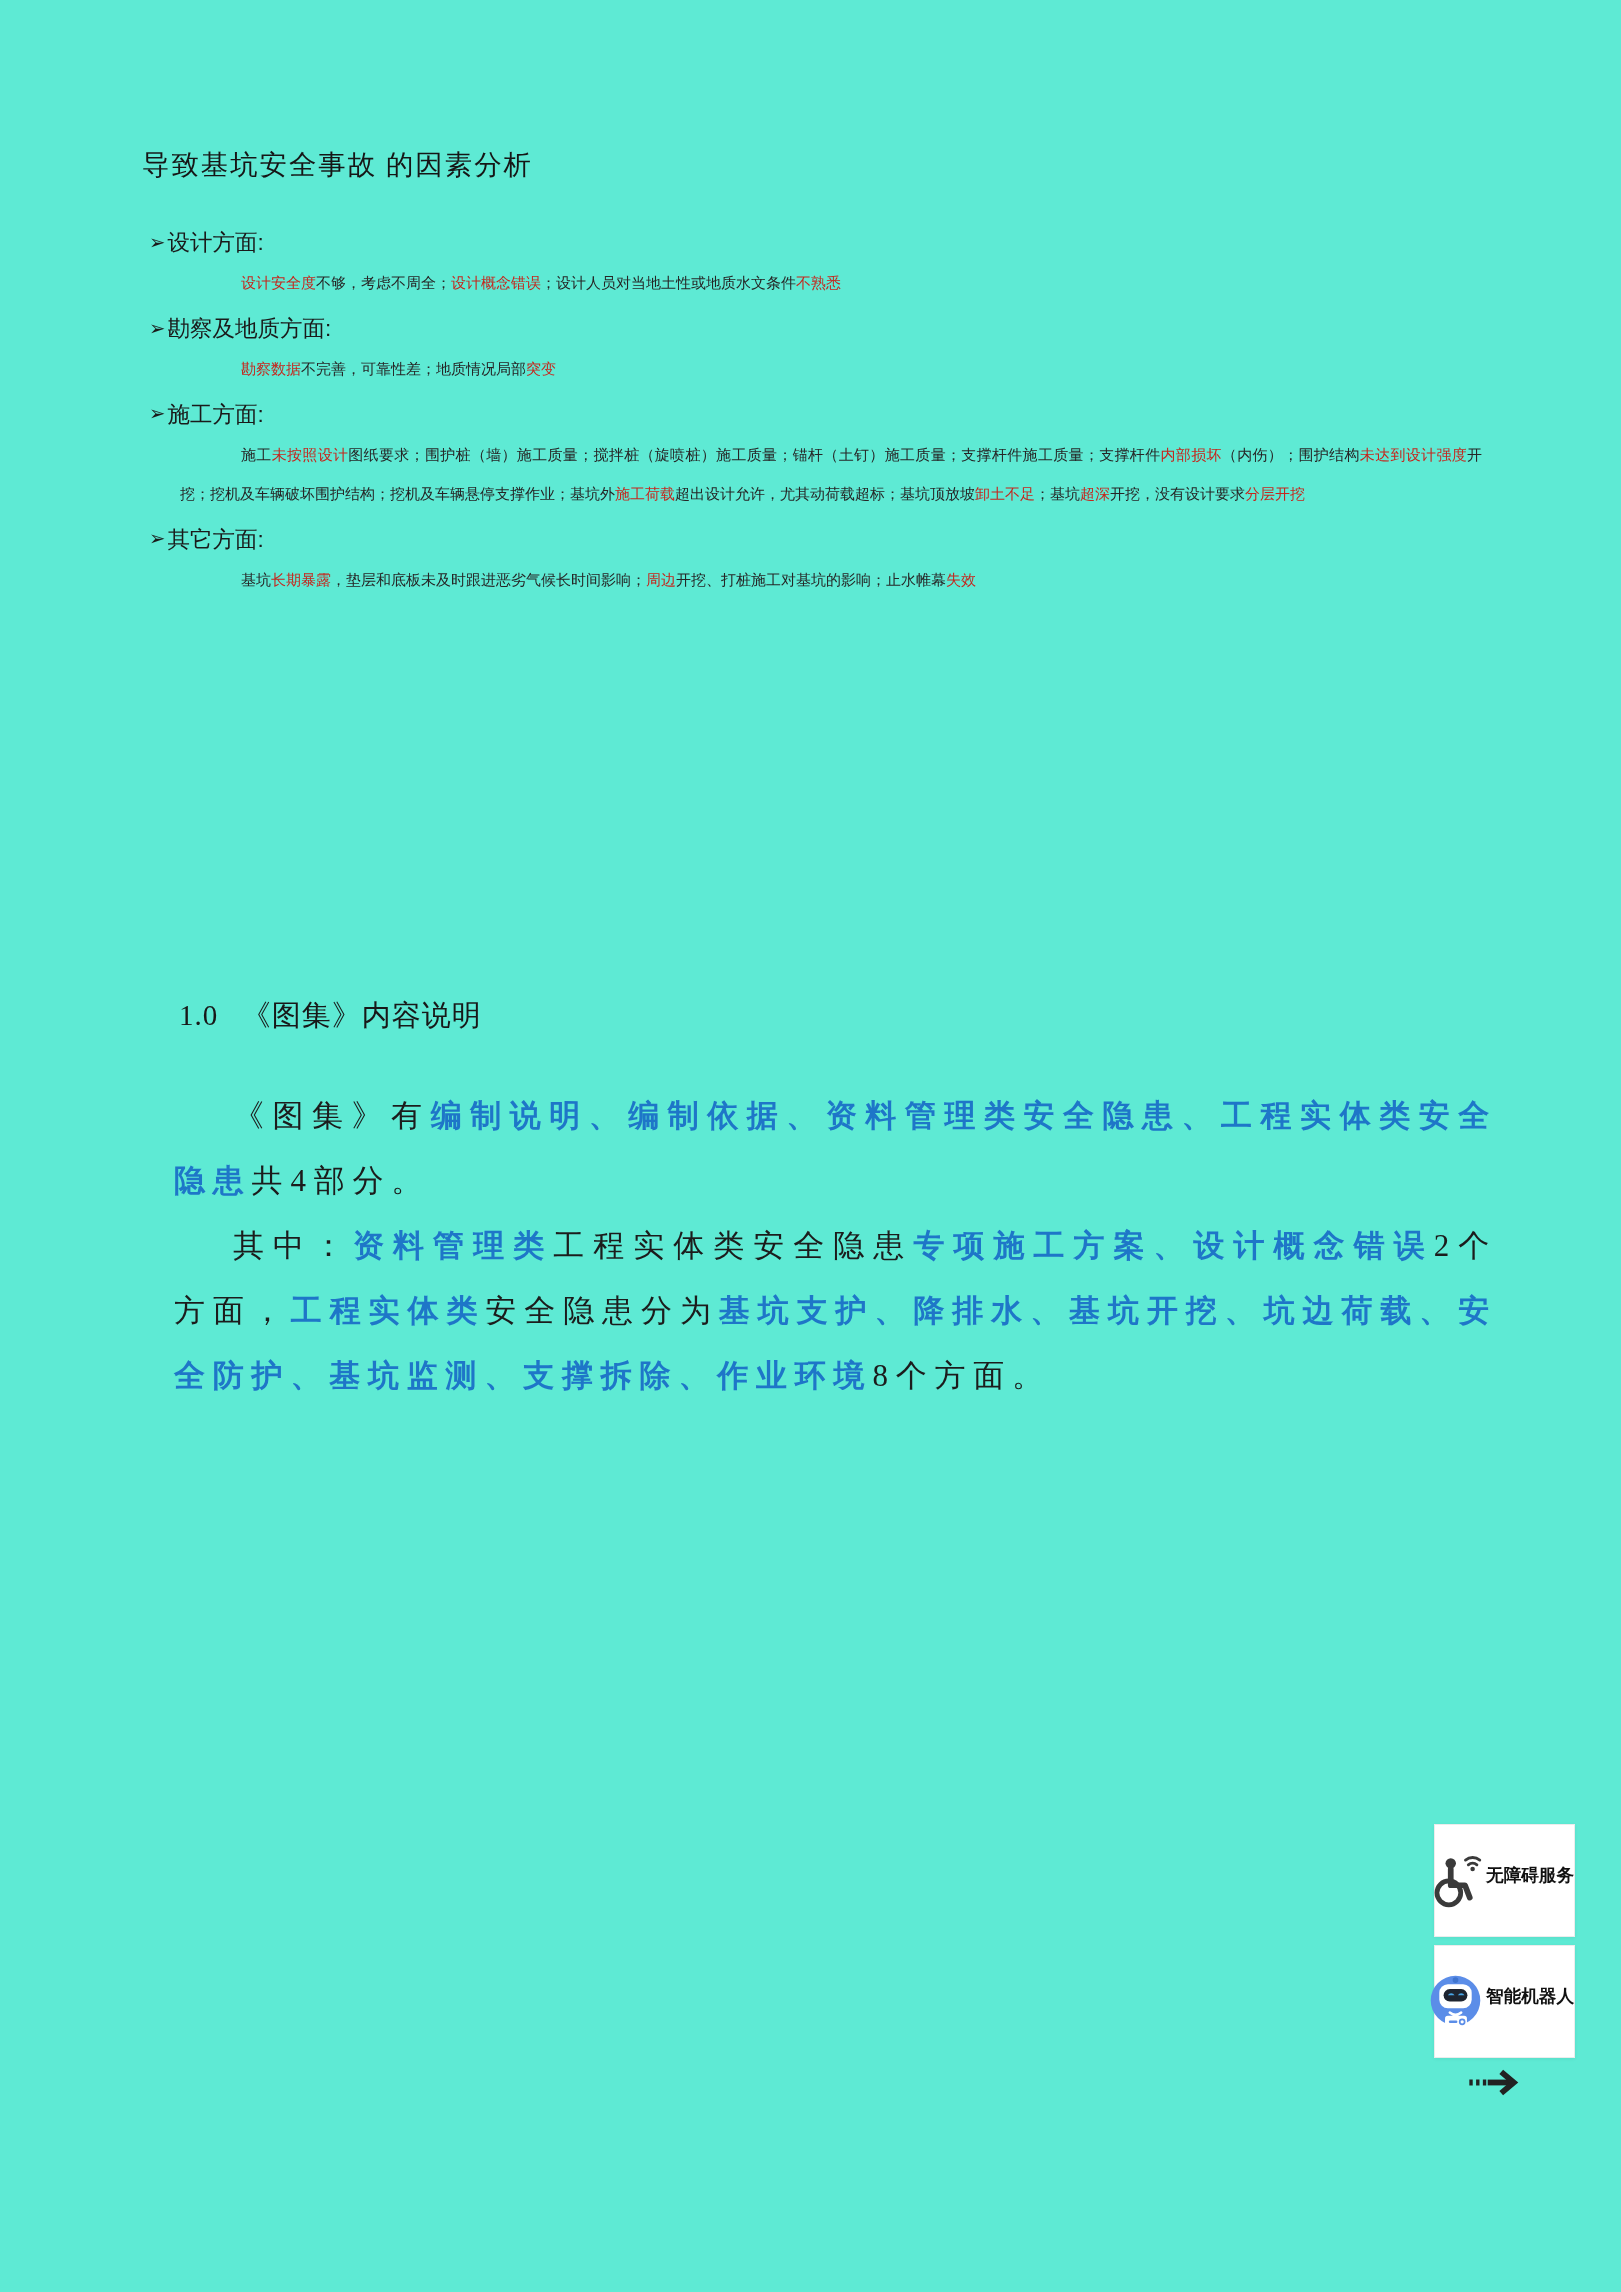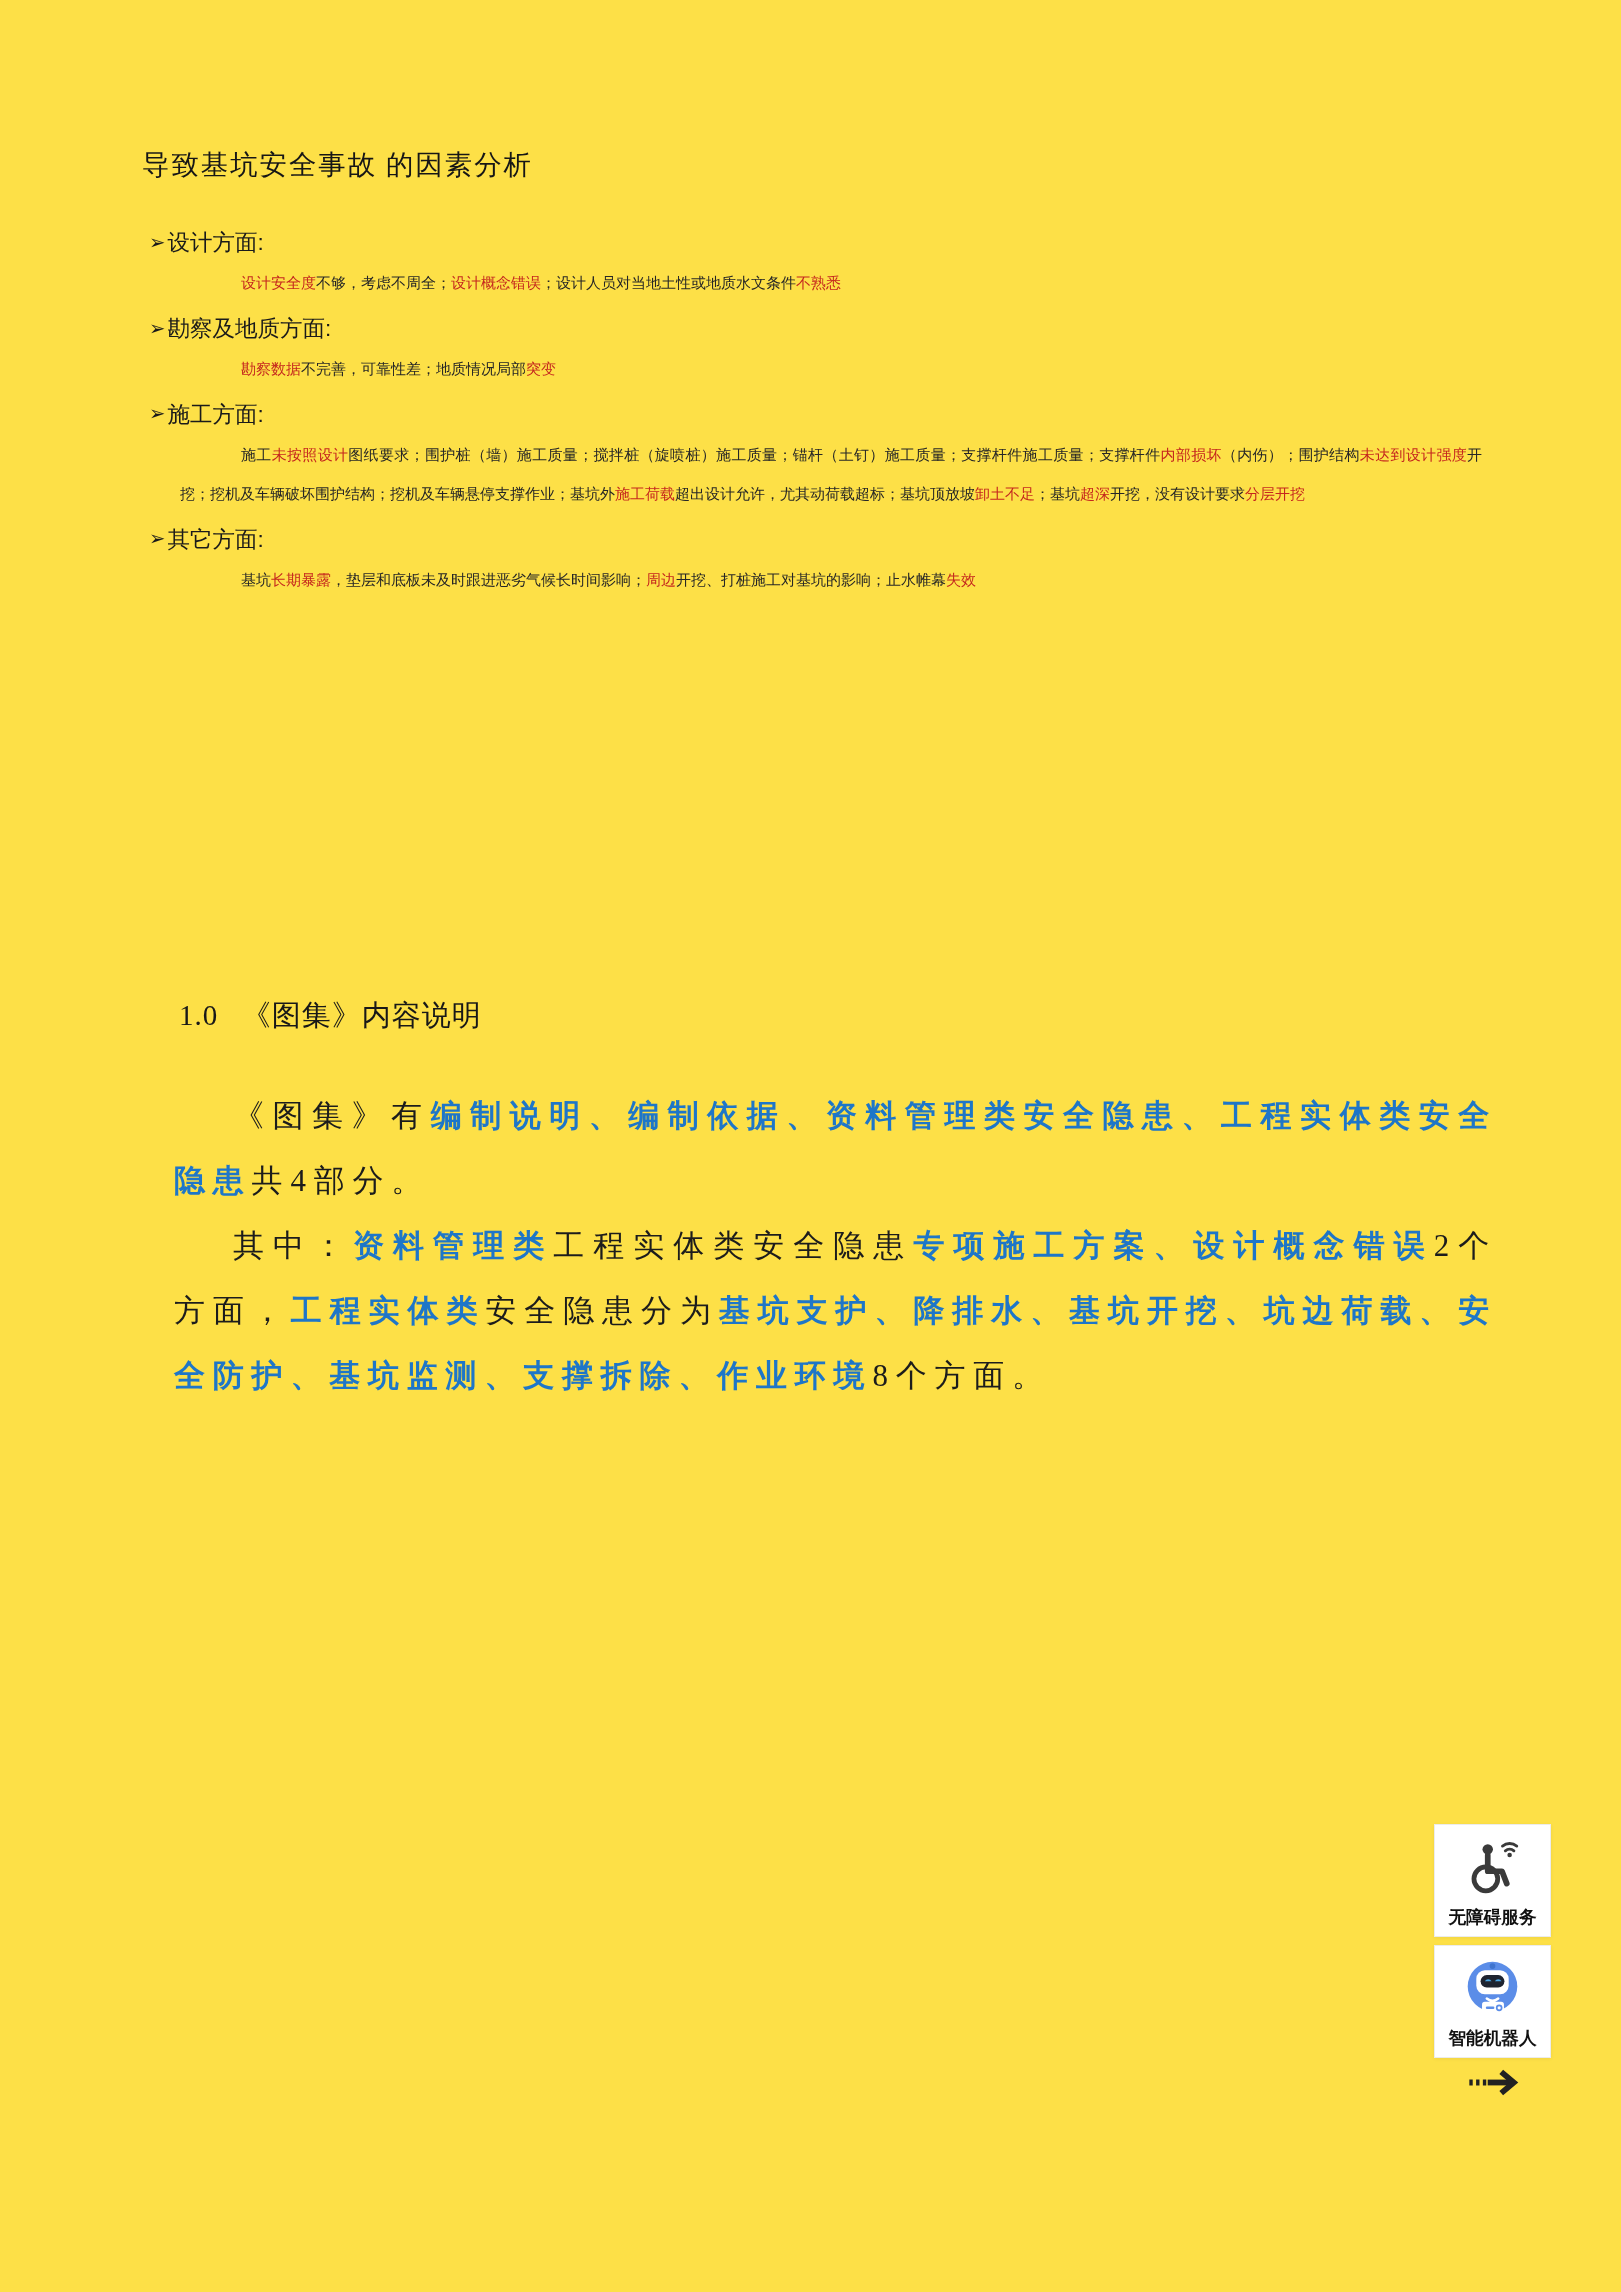--- a/index.html
+++ b/index.html
@@ -7,21 +7,21 @@
     --blue:#1e76c8;
     --ink:#1f1f1f;
   }
   *{margin:0;padding:0;box-sizing:border-box;}
   html,body{background:#ffffff;}
   body{
     width:1621px;height:2293px;position:relative;
     font-family:"Liberation Sans",sans-serif;color:var(--ink);
     overflow:hidden;
   }
-  .page{position:absolute;inset:0;background:#fde047;}
+  .page{position:absolute;inset:0;background:#5eead4;}
 
   
   .doc-title{
     position:absolute;left:142px;top:147px;
     font-family:"Liberation Serif","DejaVu Serif",serif;
     font-weight:400;font-size:27.4px;letter-spacing:2px;color:#161616;
   }
 
   
   .analysis{
@@ -61,24 +61,24 @@
     text-indent:59px;text-align:justify;color:#1c1c1c;
   }
   .album-p .run-blue{
     font-family:"Liberation Sans","DejaVu Sans",sans-serif;
     font-weight:bold;color:var(--blue);
   }
   .album-p .run-black{color:#1c1c1c;}
 
   
   .widget-card{
-    position:absolute;left:1434px;width:117px;height:113px;
+    position:absolute;left:1434px;width:141px;height:113px;
     background:#ffffff;border:1px solid #ececec;
     box-shadow:0 1px 3.9px rgba(0,0,0,.06);
-    display:flex;flex-direction:column;align-items:center;justify-content:flex-end;
+    display:flex;flex-direction:row;align-items:center;justify-content:flex-end;
     cursor:pointer;
   }
   .widget-card.accessibility{top:1824px;}
   .widget-card.robot{top:1945px;}
   .widget-icon{flex:1;display:flex;align-items:center;justify-content:center;width:100%;}
   .widget-label{
     font-size:17.6px;font-weight:bold;color:#111;line-height:1;
     padding-bottom:9.8px;letter-spacing:0;white-space:nowrap;
   }
   .collapse-arrow{

